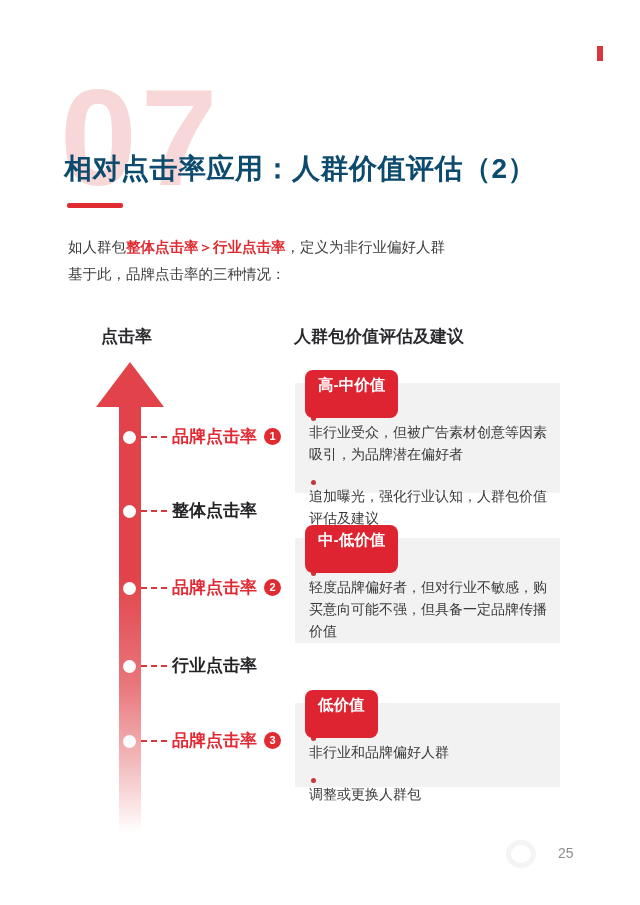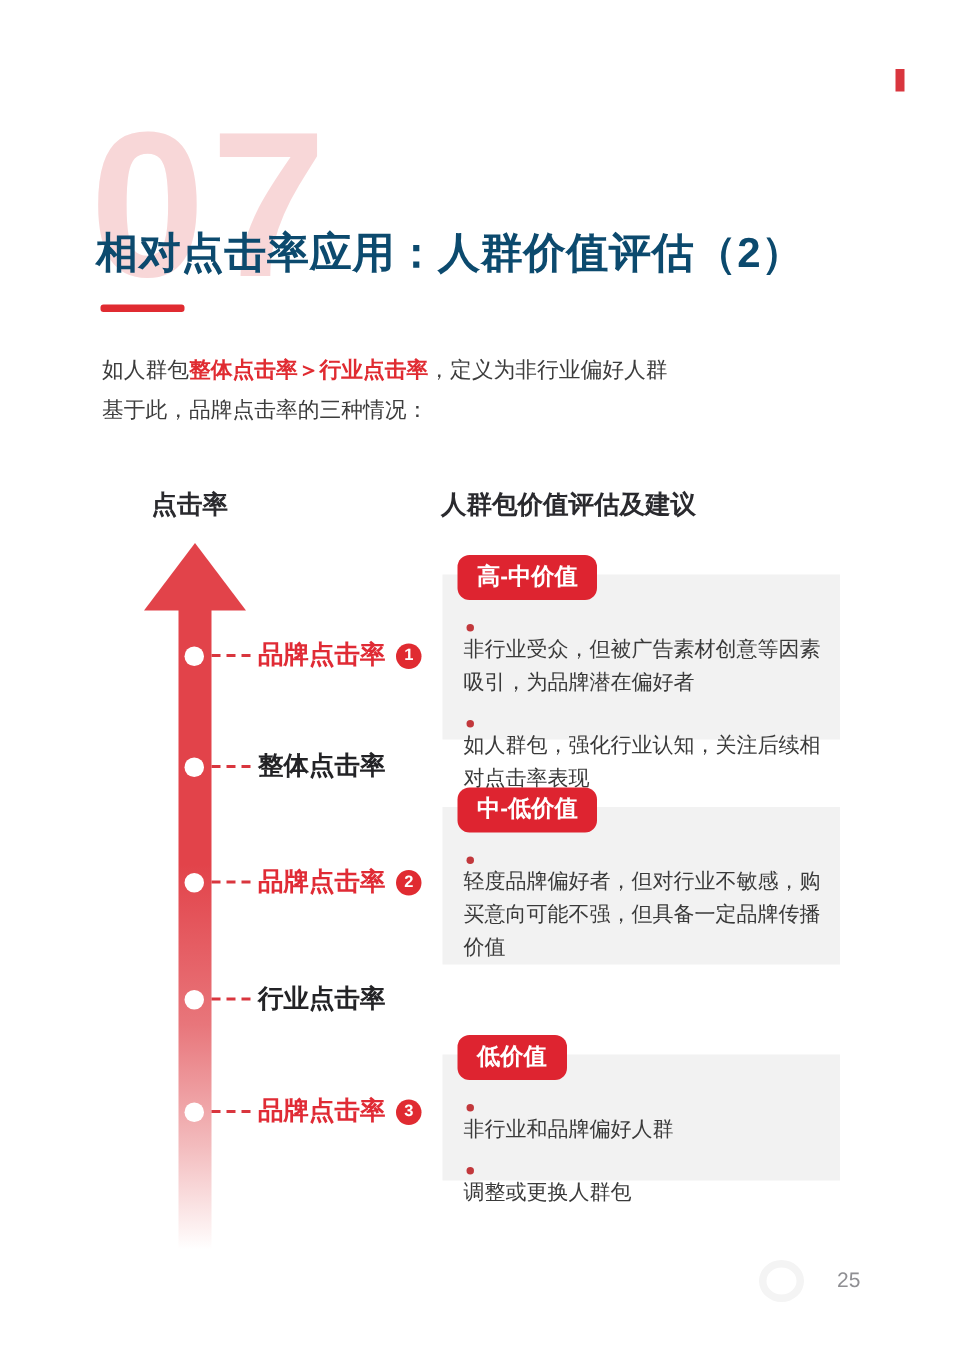--- a/index.html
+++ b/index.html
@@ -165,21 +165,21 @@
   }
   .eval-panel {
     position: absolute;
     left: 295px;
     width: 265px;
     background: #f2f2f2;
   }
   .eval-badge {
     position: absolute;
     left: 305px;
-    height: 30px;
+    height: 48px;
     padding: 0 13px;
     border-radius: 8px;
     background: #de2430;
     color: #ffffff;
     font-size: 15.5px;
     font-weight: 700;
     line-height: 30px;
     white-space: nowrap;
     z-index: 2;
   }
@@ -275,21 +275,21 @@
 
   <div class="eval-badge badge-1">高-中价值</div>
   <div class="eval-panel panel-1">
     <ul class="bullets">
       <li class="bullet-item">
         <span class="bullet-dot"></span>
         <span class="bullet-text">非行业受众，但被广告素材创意等因素吸引，为品牌潜在偏好者</span>
       </li>
       <li class="bullet-item">
         <span class="bullet-dot"></span>
-        <span class="bullet-text">如人群包，强化行业认知，关注后续相对点击率表现</span>
+        <span class="bullet-text">追加曝光，强化行业认知，人群包价值评估及建议</span>
       </li>
     </ul>
   </div>
 
   <div class="eval-badge badge-2">中-低价值</div>
   <div class="eval-panel panel-2">
     <ul class="bullets">
       <li class="bullet-item">
         <span class="bullet-dot"></span>
         <span class="bullet-text">轻度品牌偏好者，但对行业不敏感，购买意向可能不强，但具备一定品牌传播价值</span>

